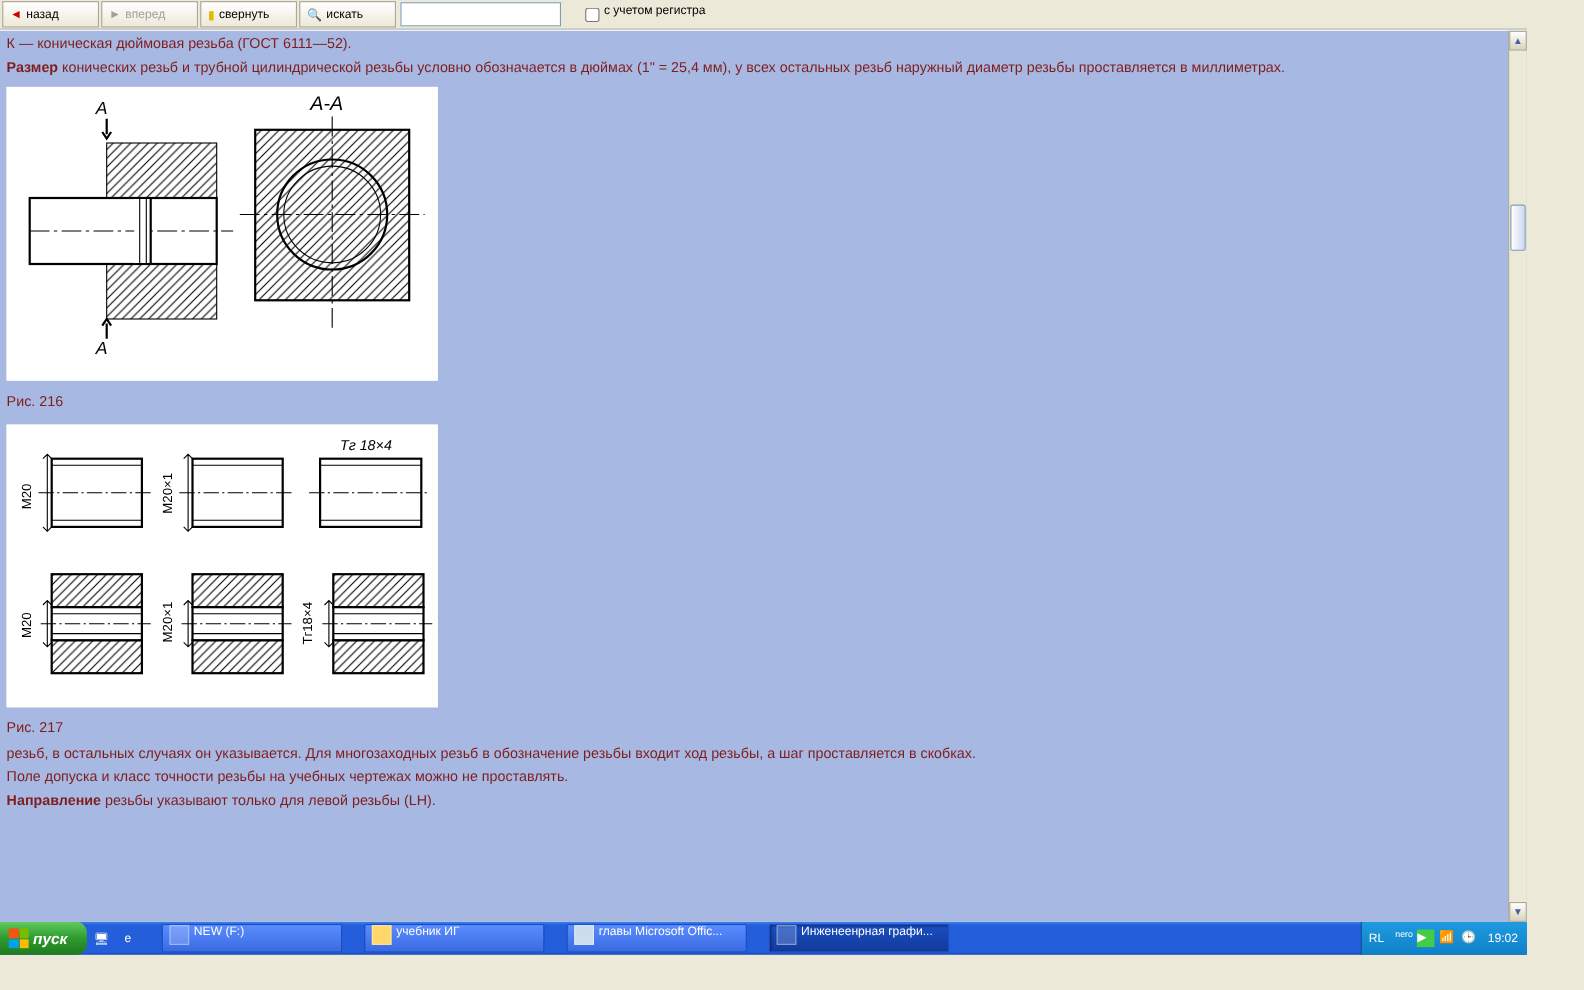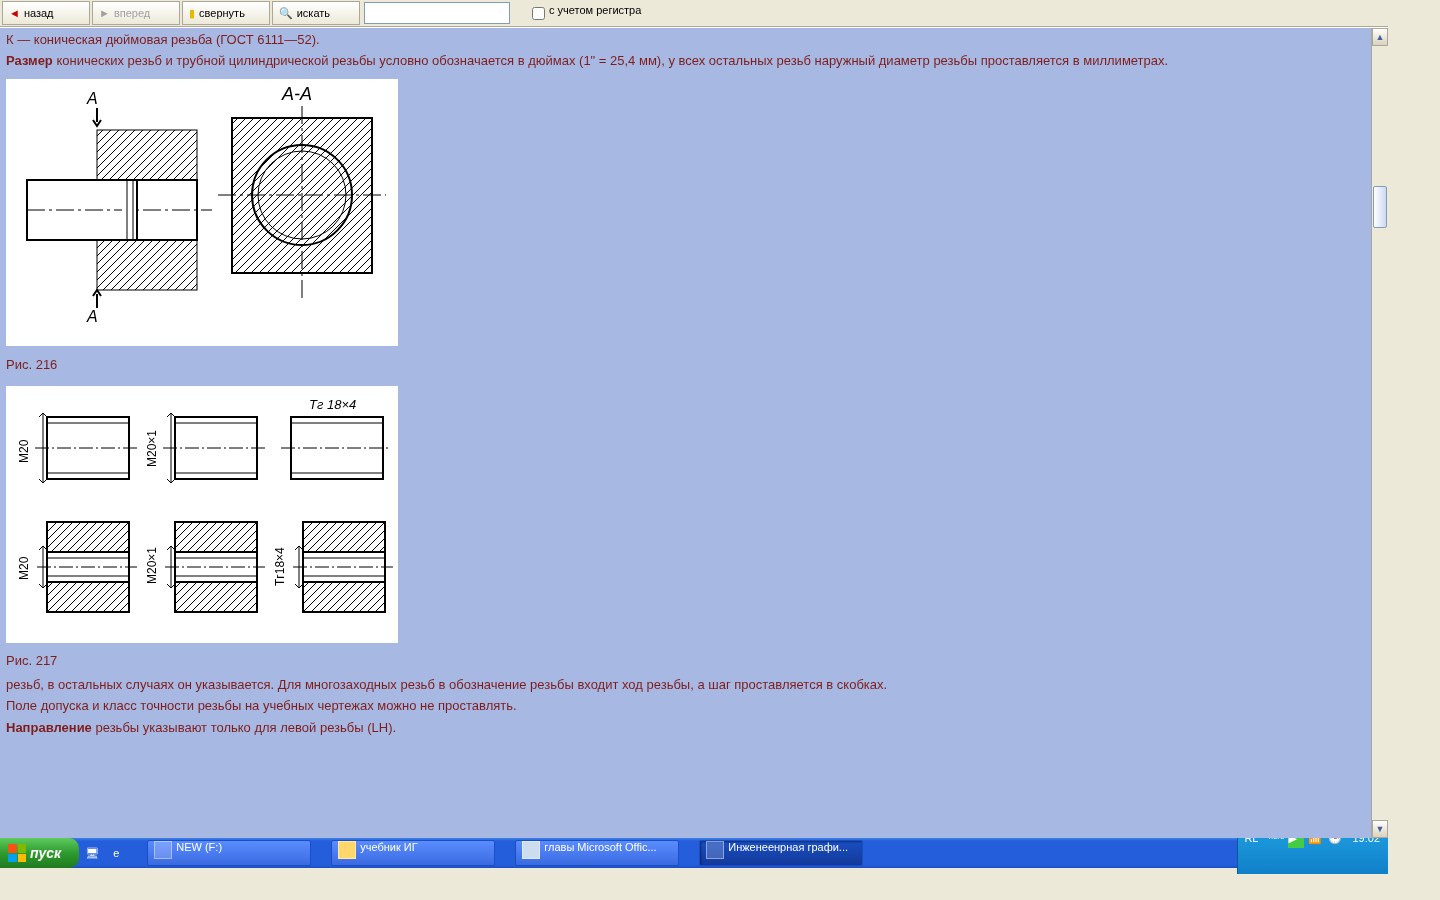--- a/index.html
+++ b/index.html
@@ -35,21 +35,21 @@
 .start-btn{height:30px;background:linear-gradient(to bottom,#5fcb5f 0%,#2e9b2e 50%,#1f7a1f 100%);border-radius:0 10px 10px 0;padding:0 18px 0 8px;display:flex;align-items:center;font-weight:bold;font-style:italic;font-size:14px}
 .start-btn .logo{width:18px;height:18px;margin-right:4px;display:grid;grid-template-columns:1fr 1fr;grid-template-rows:1fr 1fr;gap:1px}
 .start-btn .logo span:nth-child(1){background:#f65314}
 .start-btn .logo span:nth-child(2){background:#7cbb00}
 .start-btn .logo span:nth-child(3){background:#00a1f1}
 .start-btn .logo span:nth-child(4){background:#ffbb00}
 .ql{width:22px;height:22px;margin-left:2px;display:flex;align-items:center;justify-content:center;border-radius:2px}
 .task-item{width:150px;height:24px;margin-left:20px;background:linear-gradient(to bottom,#5a8cff,#3a6ae0);border:1px solid #1a4ec2;border-radius:2px;display:flex;align-items:flex-start;padding:0 6px;font-size:11px;overflow:hidden;white-space:nowrap}
 .task-item.active{background:linear-gradient(to bottom,#1a4ec2,#123a9a);box-shadow:inset 1px 1px 2px rgba(0,0,0,0.4)}
 .task-item .ic{width:16px;height:16px;margin-right:4px;flex-shrink:0;background:#fff3;border:1px solid #fff6}
-.tray{margin-left:auto;height:30px;background:linear-gradient(to bottom,#1e9bde,#1080c8);display:flex;padding:0 8px 12px 6px;border-left:1px solid #0a5a9a}
+.tray{margin-left:auto;height:30px;background:linear-gradient(to bottom,#1e9bde,#1080c8);display:flex;align-items:center;padding:0 8px 0 6px;border-left:1px solid #0a5a9a}
 .tray .lang{margin-right:8px;font-size:11px}
 .tray .tic{width:16px;height:16px;margin:0 2px}
 .tray .clock{margin-left:6px;font-size:11px}
 
 svg{display:block}
 .hatch{fill:url(#hatch)}
 </style>
 </head>
 <body>
 

